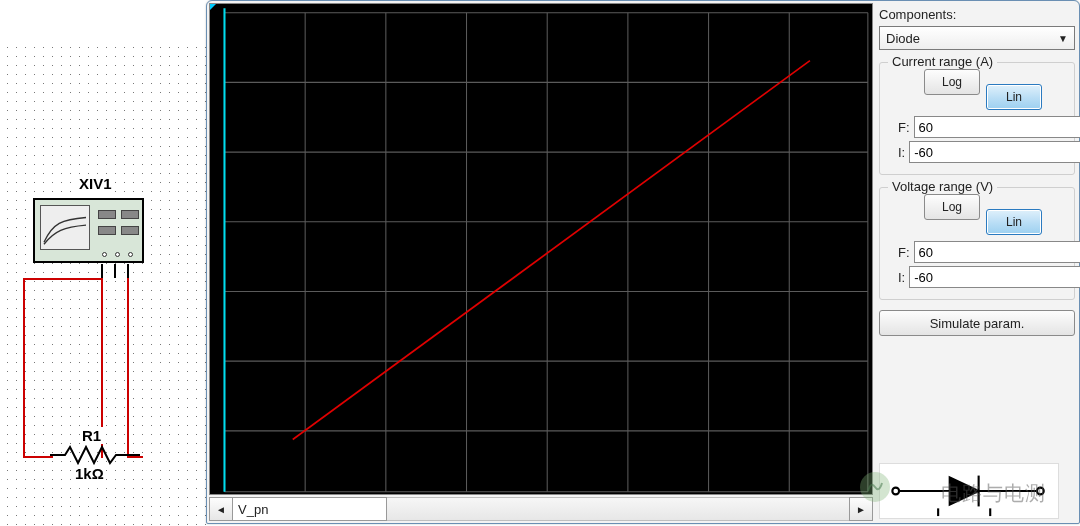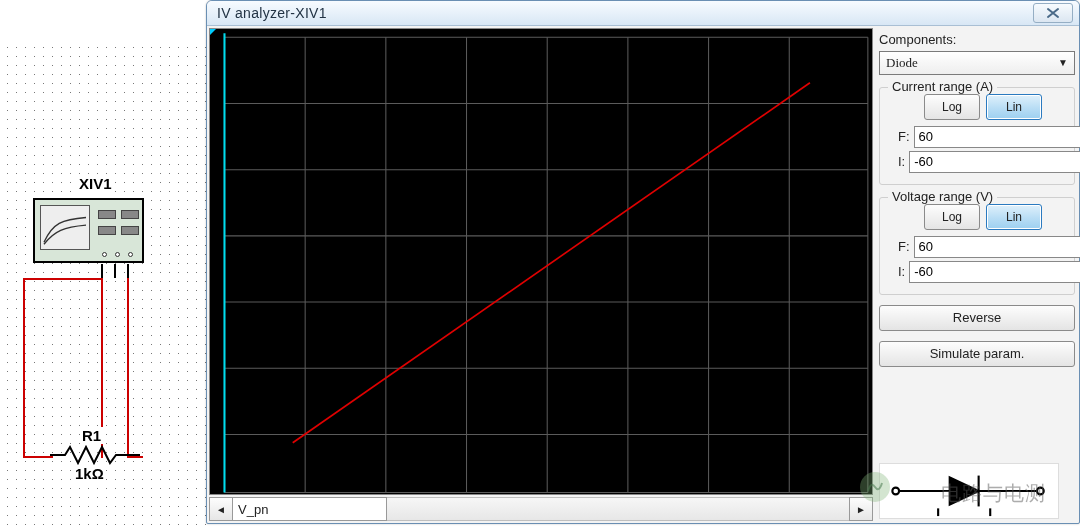--- a/index.html
+++ b/index.html
@@ -195,21 +195,20 @@
     margin-top: 2px;
   }
   .combo {
     height: 24px;
     border: 1px solid #7a7a7a;
     background: linear-gradient(#fff,#eee);
     display: flex; align-items: center;
     padding: 0 6px;
     justify-content: space-between;
     cursor: pointer;
-    font-family: Liberation Serif, serif;
   }
   .combo .chev { font-size: 10px; }
   .group {
     border: 1px solid #cfcfcf;
     border-radius: 3px;
     padding: 6px 6px 8px 18px;
     background: #f3f3f3;
     position: relative;
     margin-top: 8px;
   }
@@ -230,20 +229,21 @@
     border-radius: 3px;
     background: linear-gradient(#fdfdfd,#e4e4e4);
     display:flex;align-items:center;justify-content:center;
     cursor:pointer;
     font-size:12px;
   }
   .btn.active {
     border-color: #2a7ac0;
     background: linear-gradient(#dff0fb,#b8ddf5 55%,#9dd0f0);
     box-shadow: inset 0 0 0 1px #fff;
+    margin-top: 15px;
   }
   .field-row {
     display:flex; align-items:center;
     gap: 4px;
     margin: 3px 0;
   }
   .field-row .lab { width: 16px; text-align:right; }
   .field-row input {
     flex: 1;
     height: 22px;
@@ -331,28 +331,20 @@
   <div class="resistor-symbol">
     <svg viewBox="0 0 90 22">
       <path d="M0 11 H15 L20 3 L28 19 L36 3 L44 19 L52 3 L60 19 L66 11 H90" stroke="#000" stroke-width="2" fill="none"></path>
     </svg>
   </div>
   <div class="r1-value">1kΩ</div>
 </div>
 
 <div class="window">
 
-  <div class="titlebar">
-    <div class="title">IV analyzer-XIV1</div>
-    <div class="close-btn">
-      <svg viewBox="0 0 14 12">
-        <path d="M2 2 L12 10 M12 2 L2 10" stroke="#4a6a88" stroke-width="2" stroke-linecap="round"></path>
-      </svg>
-    </div>
-  </div>
 
   <div class="window-body">
     <div class="plot-col">
       <div class="plot-frame">
         <svg class="plot-svg" viewBox="0 0 640 450" preserveAspectRatio="none">
 
           <rect x="0" y="0" width="640" height="450" fill="#000"></rect>
 
           <g stroke="#5b5b5b" stroke-width="1">
             <line x1="14" y1="8" x2="14" y2="448"></line>
@@ -439,23 +431,20 @@
           <input type="text" value="60" style="">
 
         </div>
         <div class="field-row">
           <span class="lab">I:</span>
           <input type="text" value="-60" style="">
 
         </div>
       </div>
 
-      <div class="wide-btn">
-        <span>Reverse</span>
-      </div>
       <div class="wide-btn">
         <span>Simulate param.</span>
       </div>
 
       <div class="sym-pane">
         <div class="inner">
           <svg viewBox="0 0 180 56">
             <g stroke="#000" stroke-width="2.2" fill="none">
               <line x1="18" y1="28" x2="70" y2="28"></line>
               <path d="M70 14 L70 42 L100 28 Z" fill="#000"></path>

